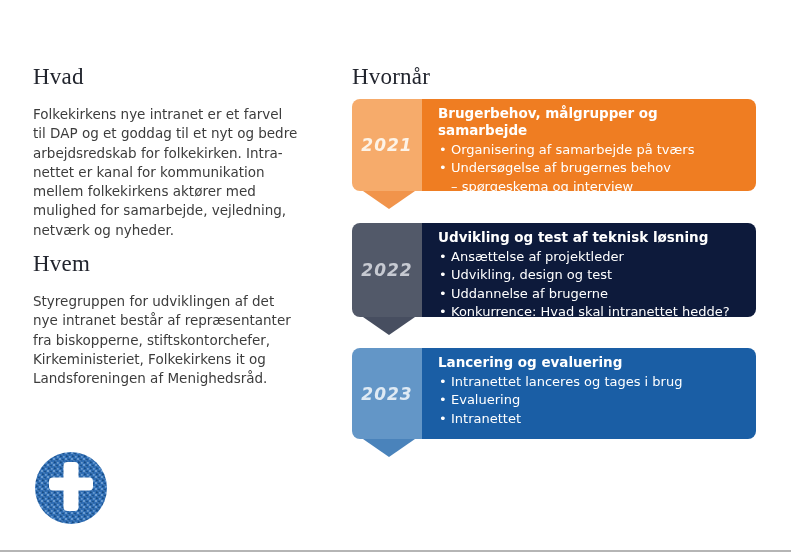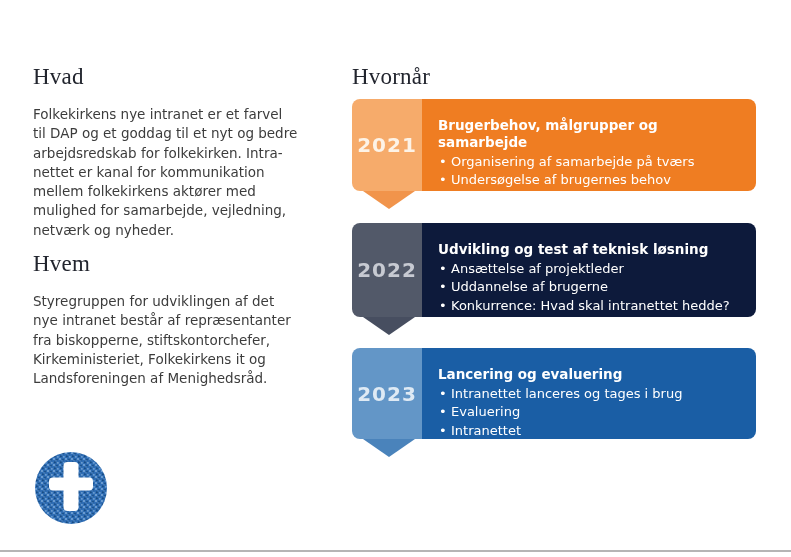--- a/index.html
+++ b/index.html
@@ -29,30 +29,30 @@
     font-size:23px; font-weight:400; color:var(--heading-c,#22252E);
     line-height:25px; letter-spacing:.2px;
   }
   .entry { position:absolute; left:352px; width:404px; display:flex; }
   .entry .tab {
     width:70px; flex:0 0 70px; background:var(--tab-bg);
     border-radius:8px 0 0 8px;
     display:flex; align-items:center; justify-content:center;
   }
   .entry .year {
-    font-size:20px; font-weight:bold; letter-spacing:1px; color:var(--year-c);
+    font-size:17px; font-weight:bold; letter-spacing:1px; color:var(--year-c);font-style:italic;
   }
   .entry .arrow {
     position:absolute; left:11px; top:100%; width:52px; height:18px;
     background:var(--arrow-c);
     clip-path:polygon(0 0, 100% 0, 50% 100%);
   }
   .entry .box {
     flex:1; background:var(--box-bg); border-radius:0 8px 8px 0;
-    padding:16px 12px 0 16px; color:#ffffff;
+    padding:4px 12px 0 16px; color:#ffffff;
   }
   .box-title { font-size:13.5px; font-weight:bold; line-height:17px; margin:2px 0 2px; }
   ul.bullets { list-style:none; margin:1px 0 0; }
   ul.bullets li { font-size:13px; line-height:18.4px; position:relative; padding-left:13px; }
   ul.bullets li.bullet::before { content:"\2022"; position:absolute; left:1px; }
   ul.bullets li.continuation::before { content:""; }
   .entry.flat .box { display:flex; align-items:center; padding-top:0; }
   .entry.flat .box-title { font-size:13px; letter-spacing:1.2px; margin:0; }
   #entry-2021 { top:99px;  height:92px; }
   #entry-2022 { top:223px; height:94px; }
@@ -126,20 +126,21 @@
 
   <div class="entry" id="entry-2022" style="--tab-bg: #525969; --box-bg: #0D1A3B; --arrow-c: #474E60; --year-c: #C7CAD2;">
     <div class="tab">
       <span class="year">2022</span>
     </div>
     <div class="arrow"></div>
     <div class="box">
       <div class="box-title">Udvikling og test af teknisk løsning</div>
       <ul class="bullets">
           <li class="bullet">Ansættelse af projektleder</li>
+          <li class="bullet">Udvikling, design og test</li>
           <li class="bullet">Uddannelse af brugerne</li>
           <li class="bullet">Konkurrence: Hvad skal intranettet hedde?</li>
         </ul>
     </div>
   </div>
 
   <div class="entry" id="entry-2023" style="--tab-bg: #6396C7; --box-bg: #1A5EA5; --arrow-c: #4A83BB; --year-c: #DFEAF4;">
     <div class="tab">
       <span class="year">2023</span>
     </div>

